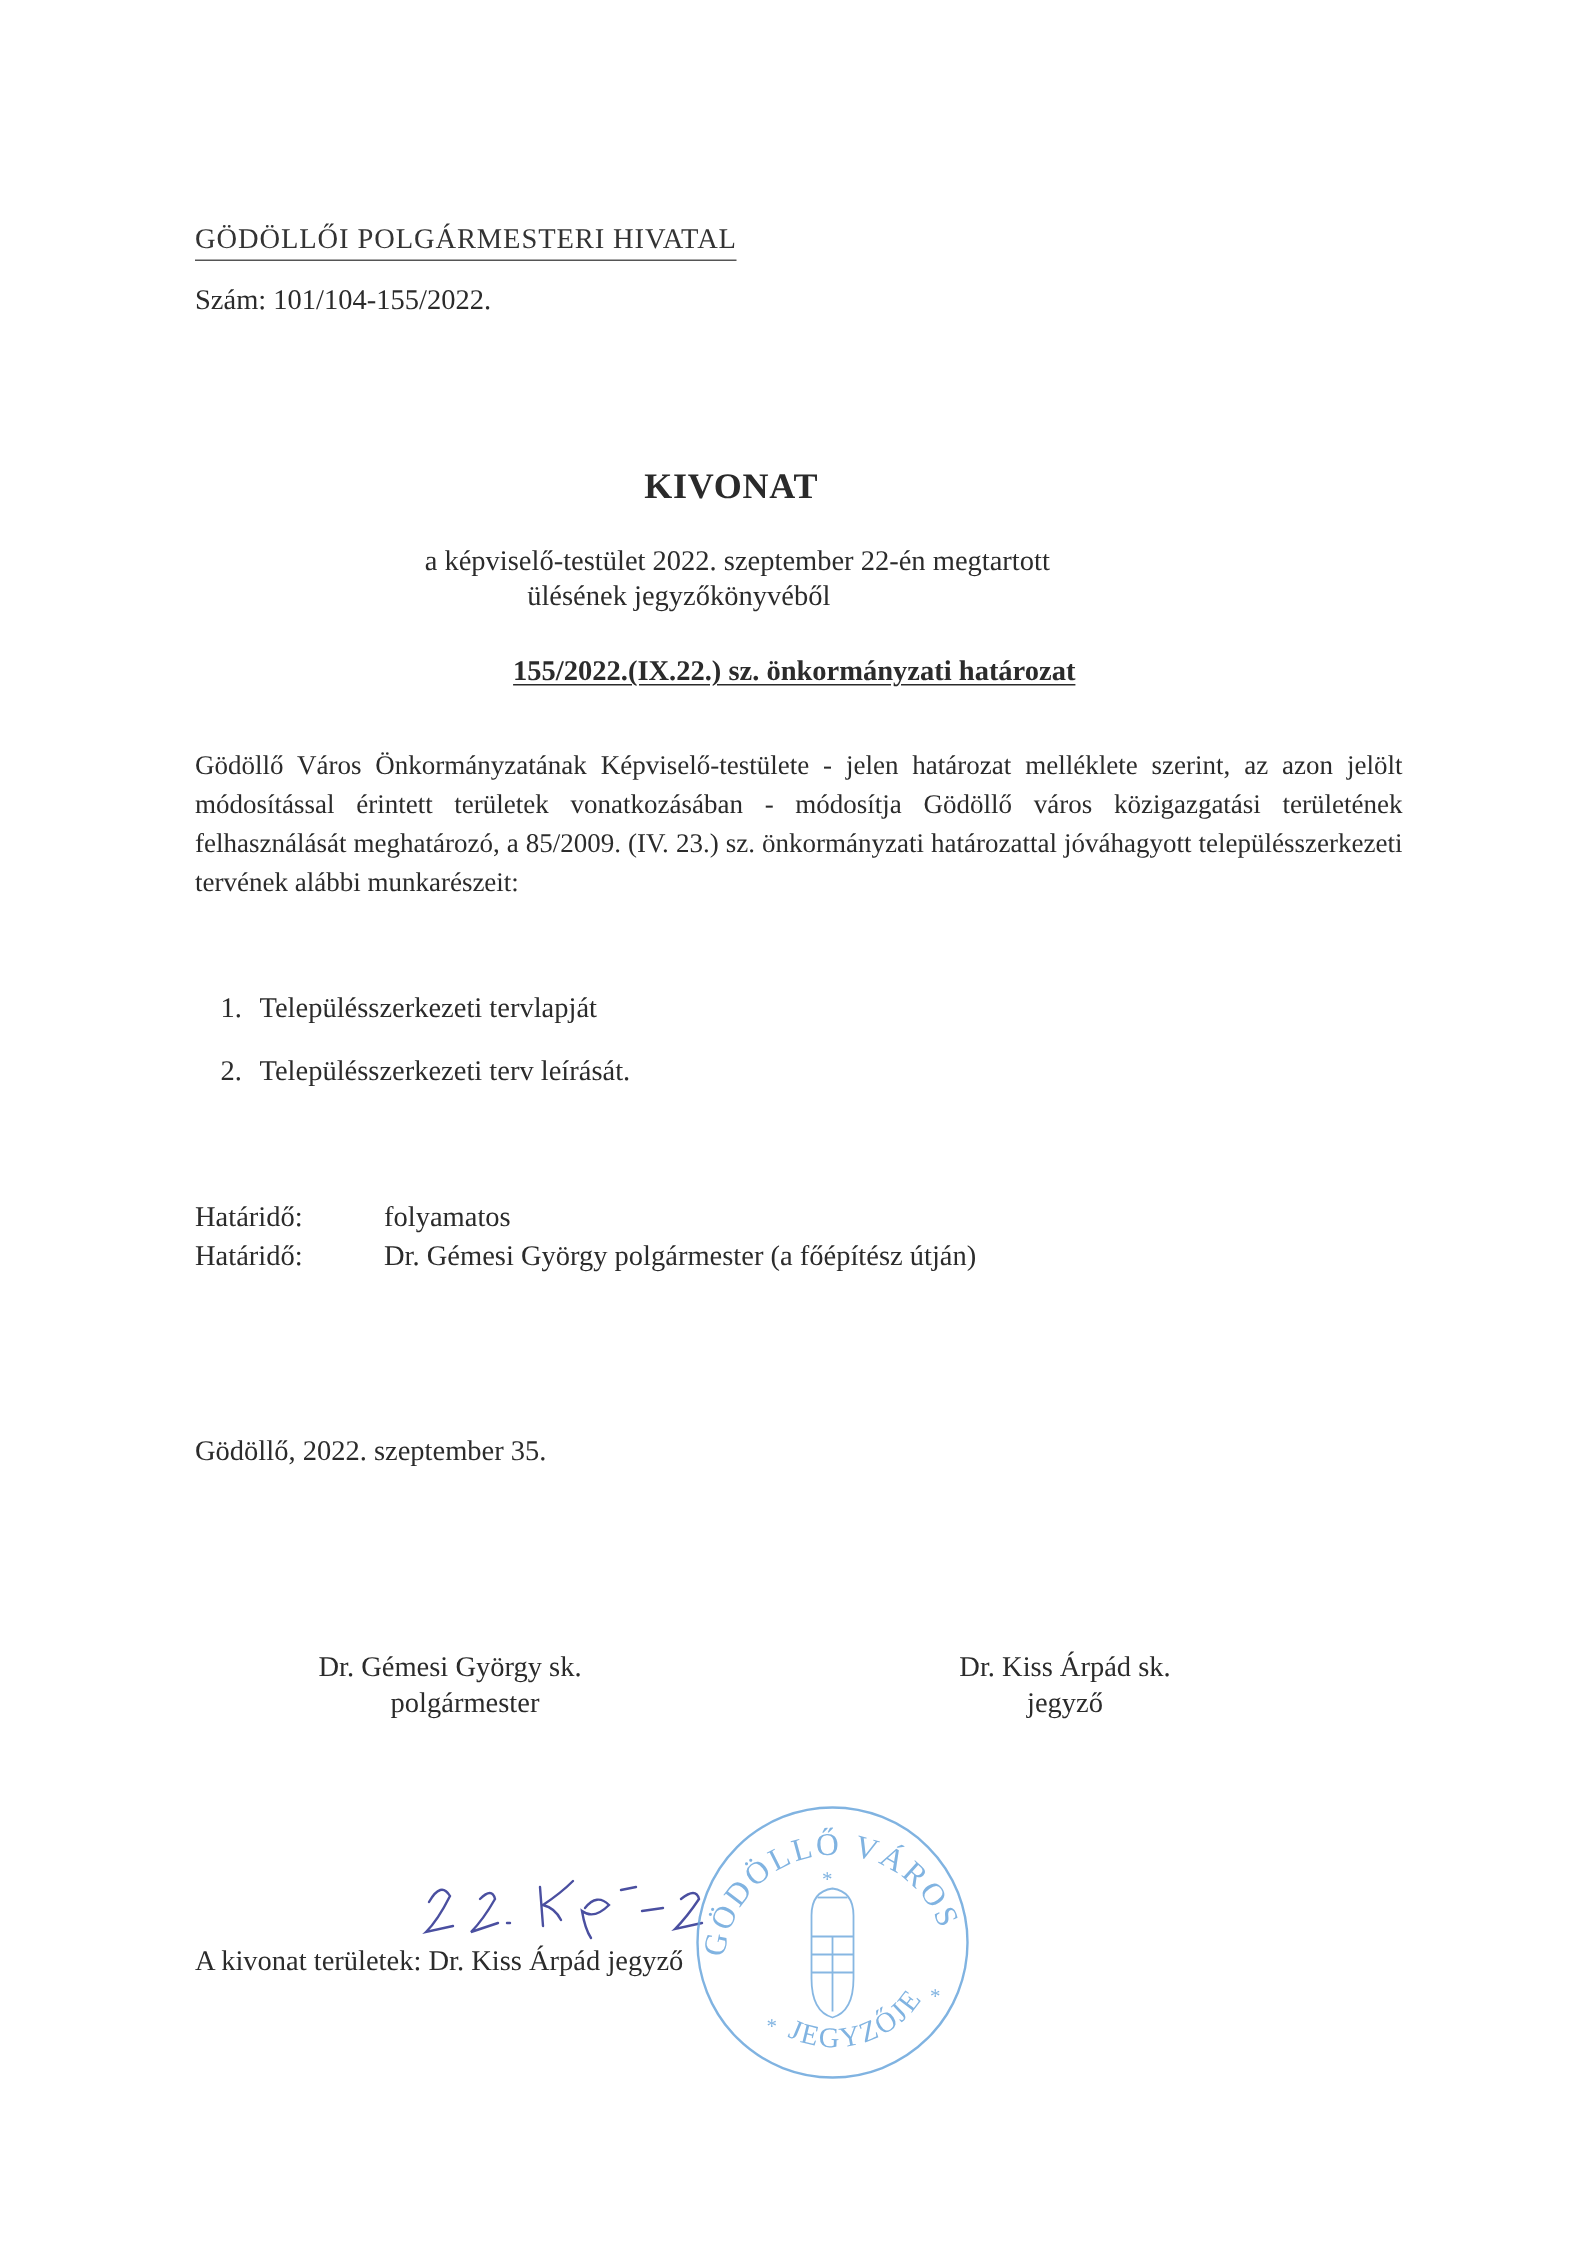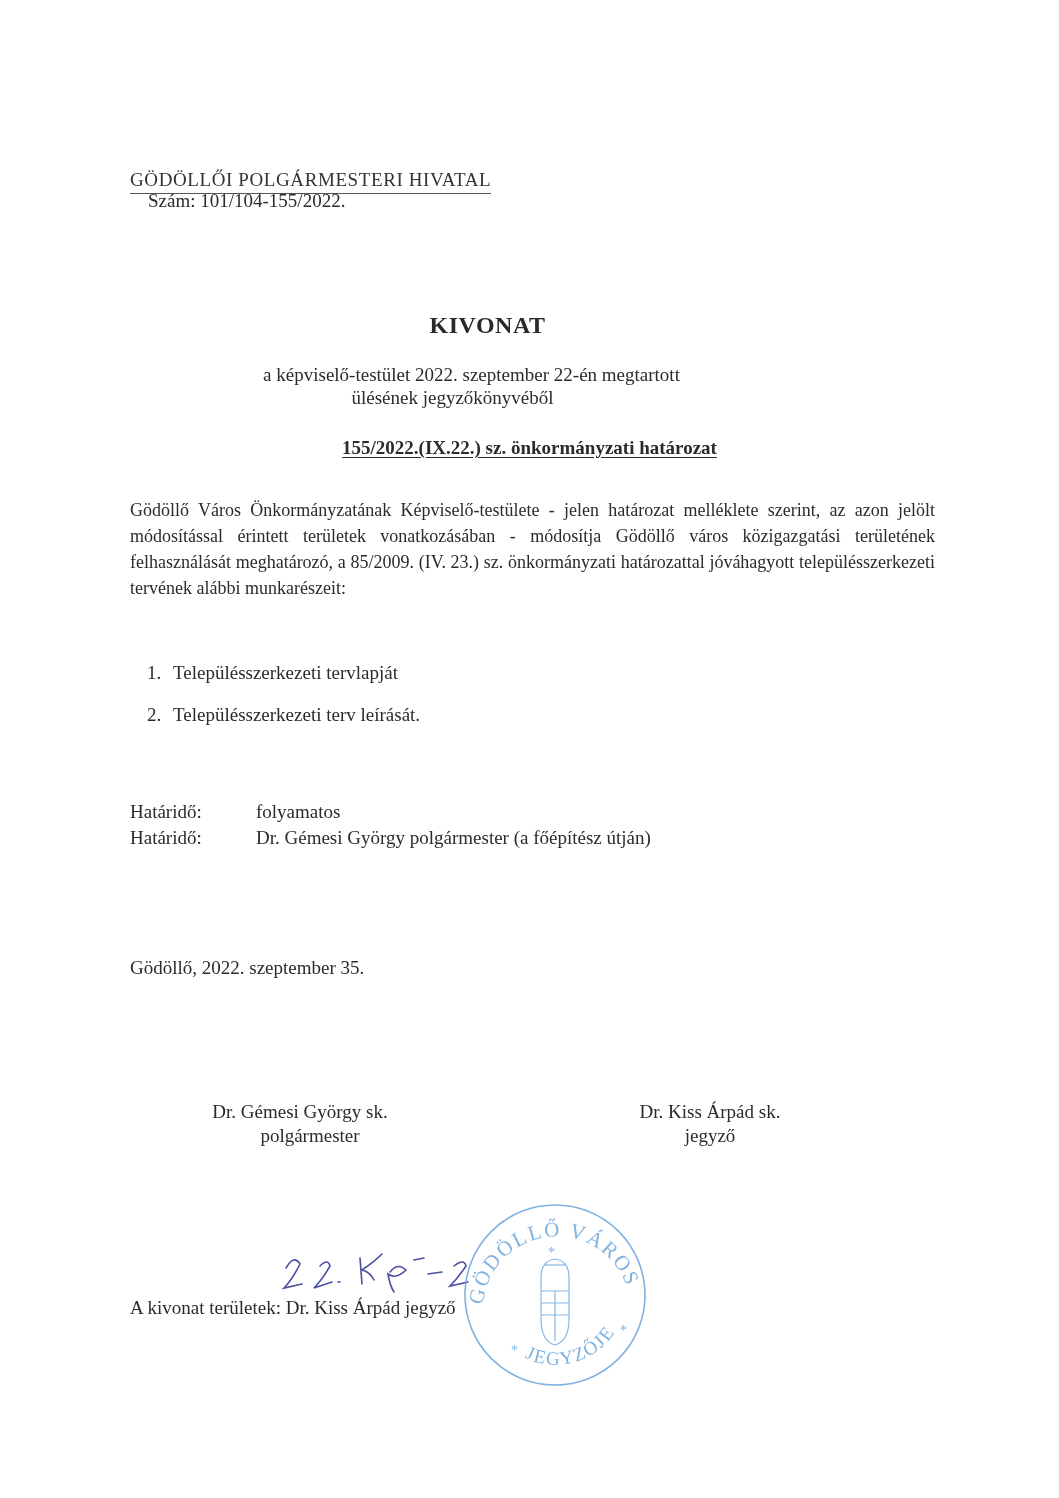--- a/index.html
+++ b/index.html
@@ -1,25 +1,25 @@
 <!DOCTYPE html>
 <html><head>
   <meta charset="utf-8">
   <style>
     html, body { margin: 0; padding: 0; background: #ffffff; }
     body { width: 1059px; height: 1498px; position: relative; overflow: hidden;
            font-family: "Liberation Serif", "DejaVu Serif", serif; color: #2b2b2b; }
     .abs { position: absolute; }
     .t { font-size: 19px; line-height: 24px; white-space: nowrap; }
     #office { left: 130px; top: 148px; font-size: 19px; letter-spacing: 0.6px;
-              border-bottom: 1.5px solid #555; padding-bottom: 1px; color: #333; margin-top: 20px; }
-    #number { left: 148px; top: 189px; text-align: right; }
+              border-bottom: 1.5px solid #555; padding-bottom: 1px; color: #333; }
+    #number { left: 130px; top: 189px; text-align: right; }
     #title { left: 0; width: 975px; top: 312px; text-align: center; font-size: 24px;
              font-weight: bold; letter-spacing: 0.5px; color: #2a2a2a; }
-    #sub1 { left: 0; width: 943px; top: 363px; text-align: center; }
+    #sub1 { left: 0; width: 943px; top: 363px; text-align: center; padding-left: 20px; }
     #sub2 { left: 0; width: 905px; top: 386px; text-align: center; }
     #resolution { left: 0; width: 1059px; top: 436px; text-align: center; }
     #resolution span { font-weight: bold; text-decoration: underline; text-underline-offset: 3px; }
     #body-para { left: 130px; top: 497px; width: 805px; font-size: 18px; line-height: 26px;
                  text-align: justify; white-space: normal; }
     .list-item { left: 147px; }
     .list-item .num { display: inline-block; width: 26px; }
     #li1 { top: 661px; }
     #li2 { top: 703px; }
     .field-label { left: 130px; }

